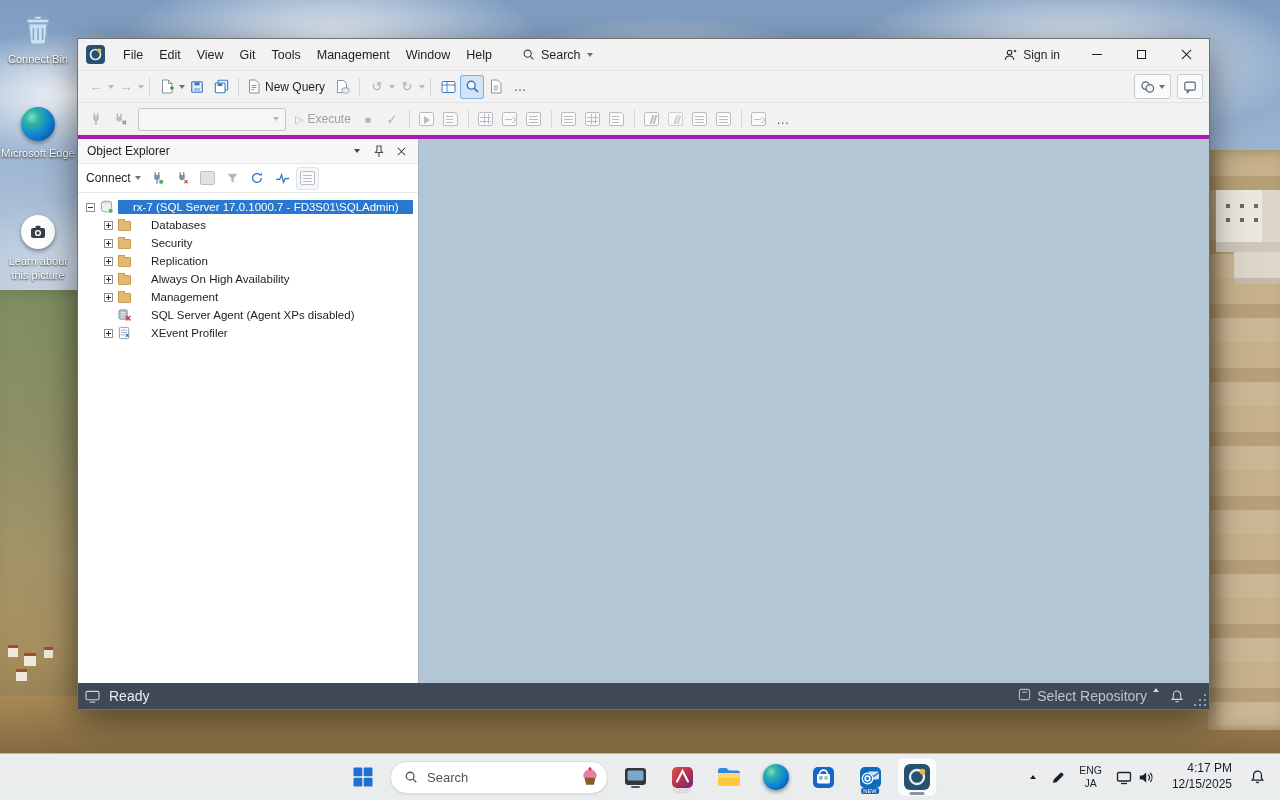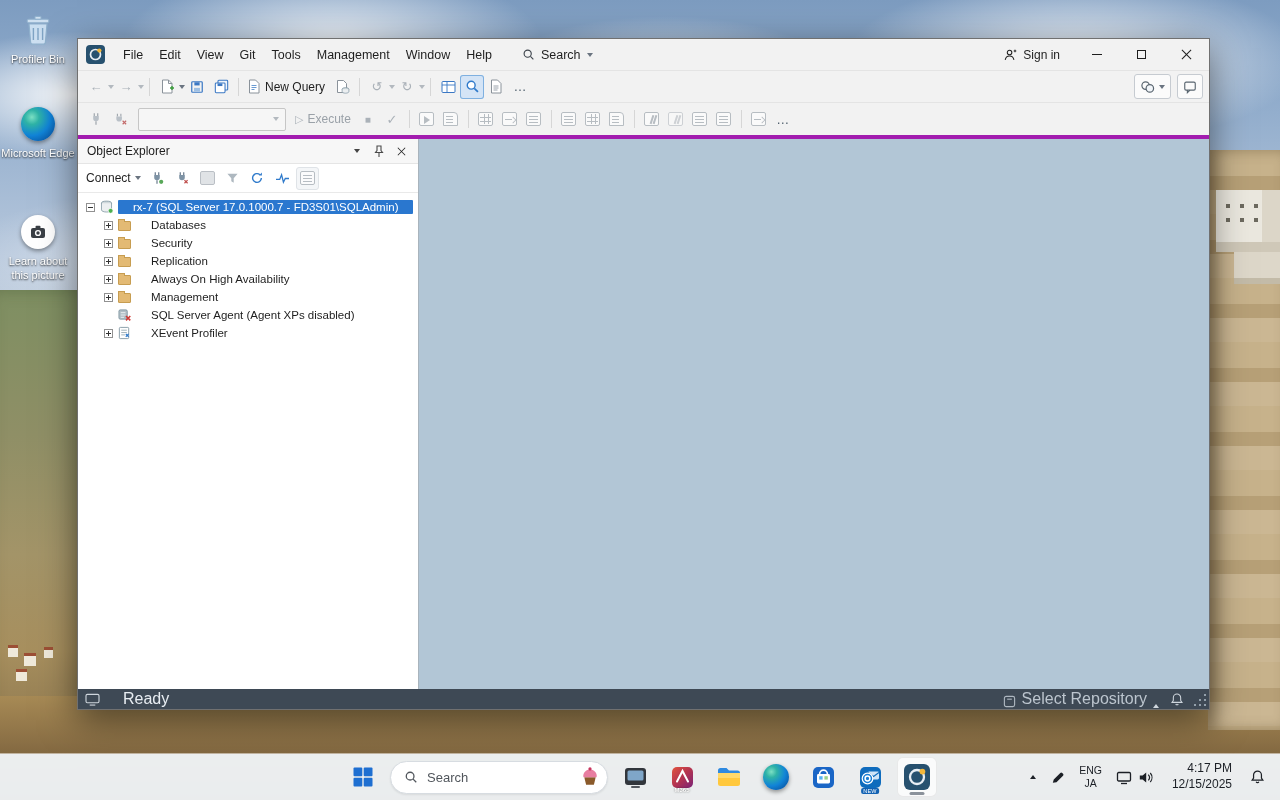--- a/index.html
+++ b/index.html
@@ -105,23 +105,23 @@
   .exp{width:9px;height:9px;border:1px solid #919191;background:#fff;position:relative;margin-right:4px;flex:none}
   .exp::before{content:"";position:absolute;left:1px;right:1px;top:3px;height:1px;background:#333}
   .exp.plus::after{content:"";position:absolute;top:1px;bottom:1px;left:3px;width:1px;background:#333}
   .noexp{width:13px;flex:none}
   .fold{width:13px;height:10px;background:#e3ba74;border:1px solid #c79d51;border-radius:1px;position:relative;margin:1px 5px 0 1px;flex:none}
   .fold::before{content:"";position:absolute;top:-3px;left:-1px;width:5px;height:2px;background:#e3ba74;border:1px solid #c79d51;border-bottom:none}
   .tico{width:15px;height:14px;margin-right:4px;flex:none}
   .tlabel{padding:1px 15px;border-radius:1px}
   .trow.sel .tlabel{background:#2a77cf;color:#fff}
 
-  .statusbar{height:20px;background:#3e4955;display:flex;align-items:center;color:#e8edf2;font-size:16px;padding-left:7px;gap:23px;flex:none}
+  .statusbar{height:26px;background:#3e4955;display:flex;align-items:center;color:#e8edf2;font-size:14px;padding-left:7px;gap:9px;flex:none}
   .sb-right{margin-left:auto;display:flex;align-items:center;gap:9px;color:#bcc5ce;height:100%}
-  .sb-repo{display:flex;align-items:flex-end;gap:6px;padding:0 2px}
+  .sb-repo{display:flex;align-items:flex-start;gap:6px;padding:0 2px}
   .grip{width:16px;height:100%;position:relative}
   .grip::before{content:"";position:absolute;right:3px;bottom:3px;width:2px;height:2px;background:#93a0ab;
     box-shadow:-5px 0 0 #93a0ab,-10px 0 0 #93a0ab,0 -5px 0 #93a0ab,-5px -5px 0 #93a0ab,0 -10px 0 #93a0ab}
 
   
   #taskbar{position:absolute;left:0;right:0;bottom:0;height:46px;background:rgba(242,246,250,.94);
     box-shadow:0 -1px 0 rgba(255,255,255,.5);display:flex;align-items:center}
   .tb-center{position:absolute;left:50%;top:3px;transform:translateX(-50%);display:flex;align-items:center;gap:7px}
   .tapp{width:40px;height:40px;border-radius:6px;display:flex;align-items:center;justify-content:center;position:relative}
   .tapp.active{background:rgba(255,255,255,.75);box-shadow:inset 0 0 0 1px rgba(0,0,0,.07)}
@@ -155,21 +155,21 @@
 
   <div class="dicon" style="top:10px">
     <div class="ic">
       <svg width="34" height="36" viewBox="0 0 17 18">
         <rect x="3" y="3.6" width="11" height="1.8" rx=".9" fill="#cfe0f0" stroke="#8fb0cc" stroke-width=".5"></rect>
         <path d="M4 6h9l-.8 9.2a1 1 0 0 1-1 .9H5.8a1 1 0 0 1-1-.9z" fill="rgba(215,233,248,.85)" stroke="#8fb0cc" stroke-width=".6"></path>
         <path d="M6.2 8v6M8.5 8v6M10.8 8v6" stroke="#7fa3c4" stroke-width=".7" fill="none"></path>
         <path d="M7 2.2h3v1.4H7z" fill="#cfe0f0" stroke="#8fb0cc" stroke-width=".5"></path>
       </svg>
     </div>
-    <div class="lbl">Profiler Bin</div>
+    <div class="lbl">Connect Bin</div>
   </div>
 
   <div class="dicon" style="top:104px">
     <div class="ic">
         <div class="edge-ball"></div>
       </div>
     <div class="lbl">Microsoft Edge</div>
   </div>
 
   <div class="dicon" style="top:212px">

